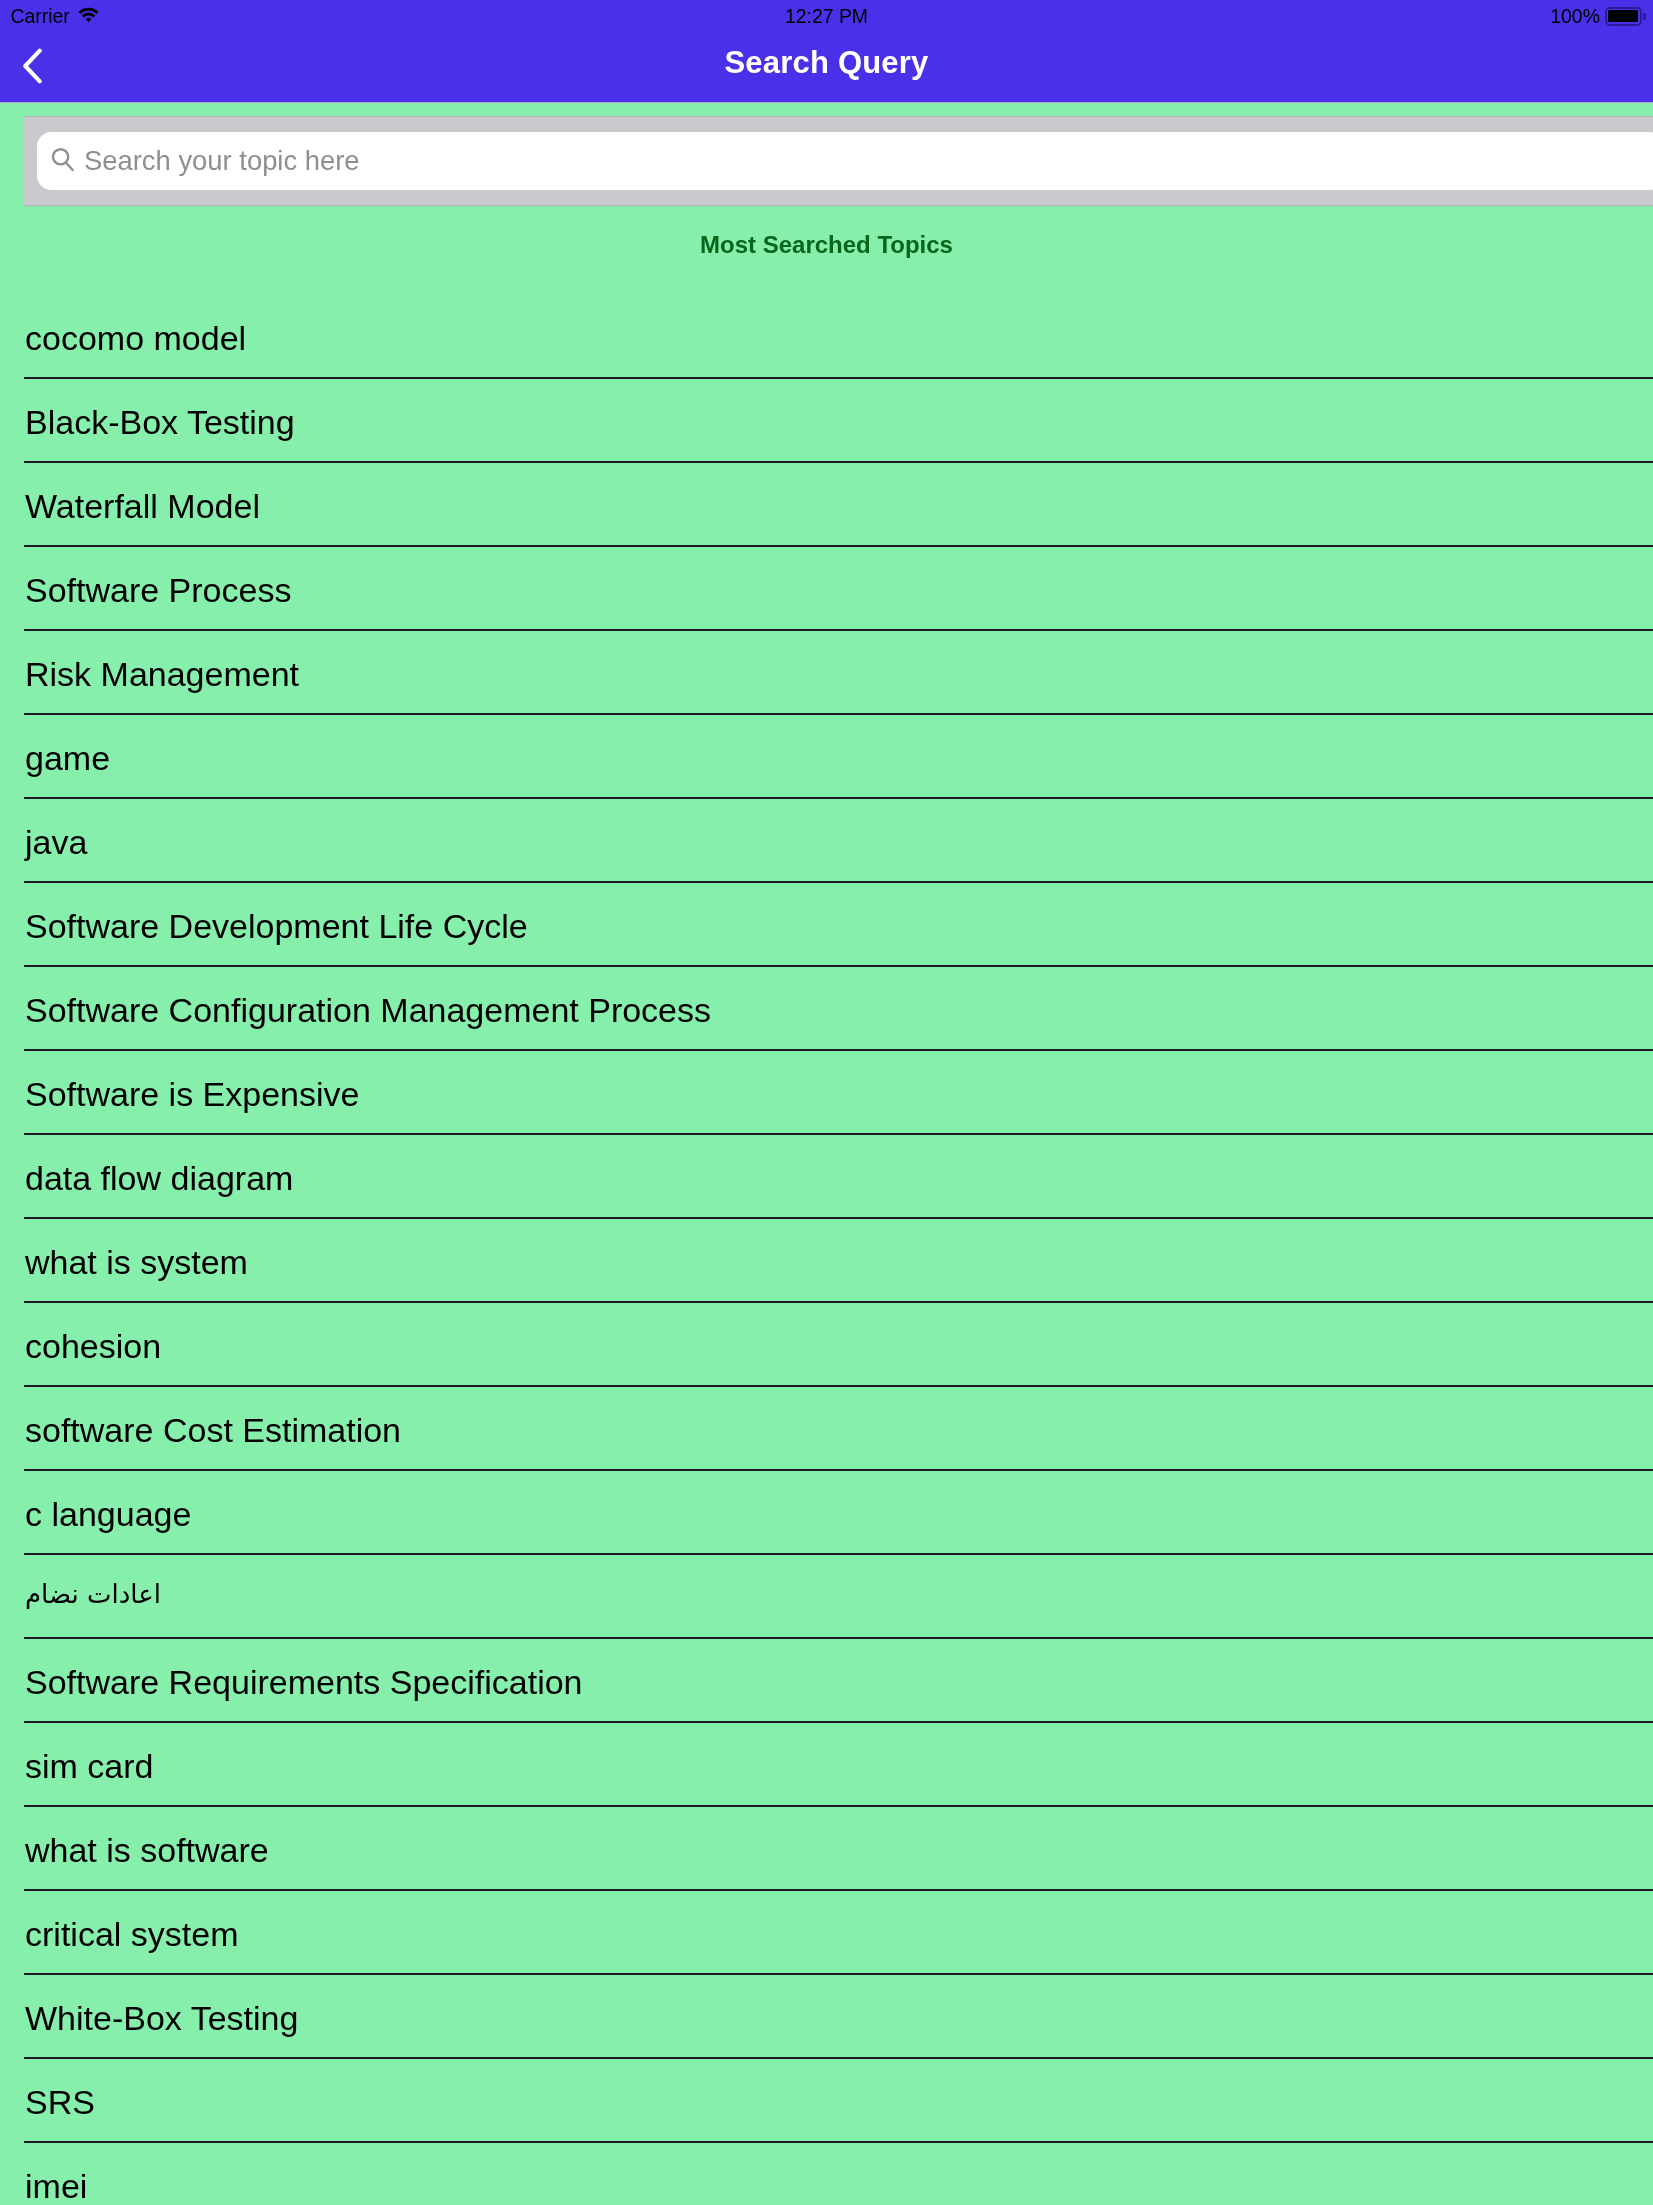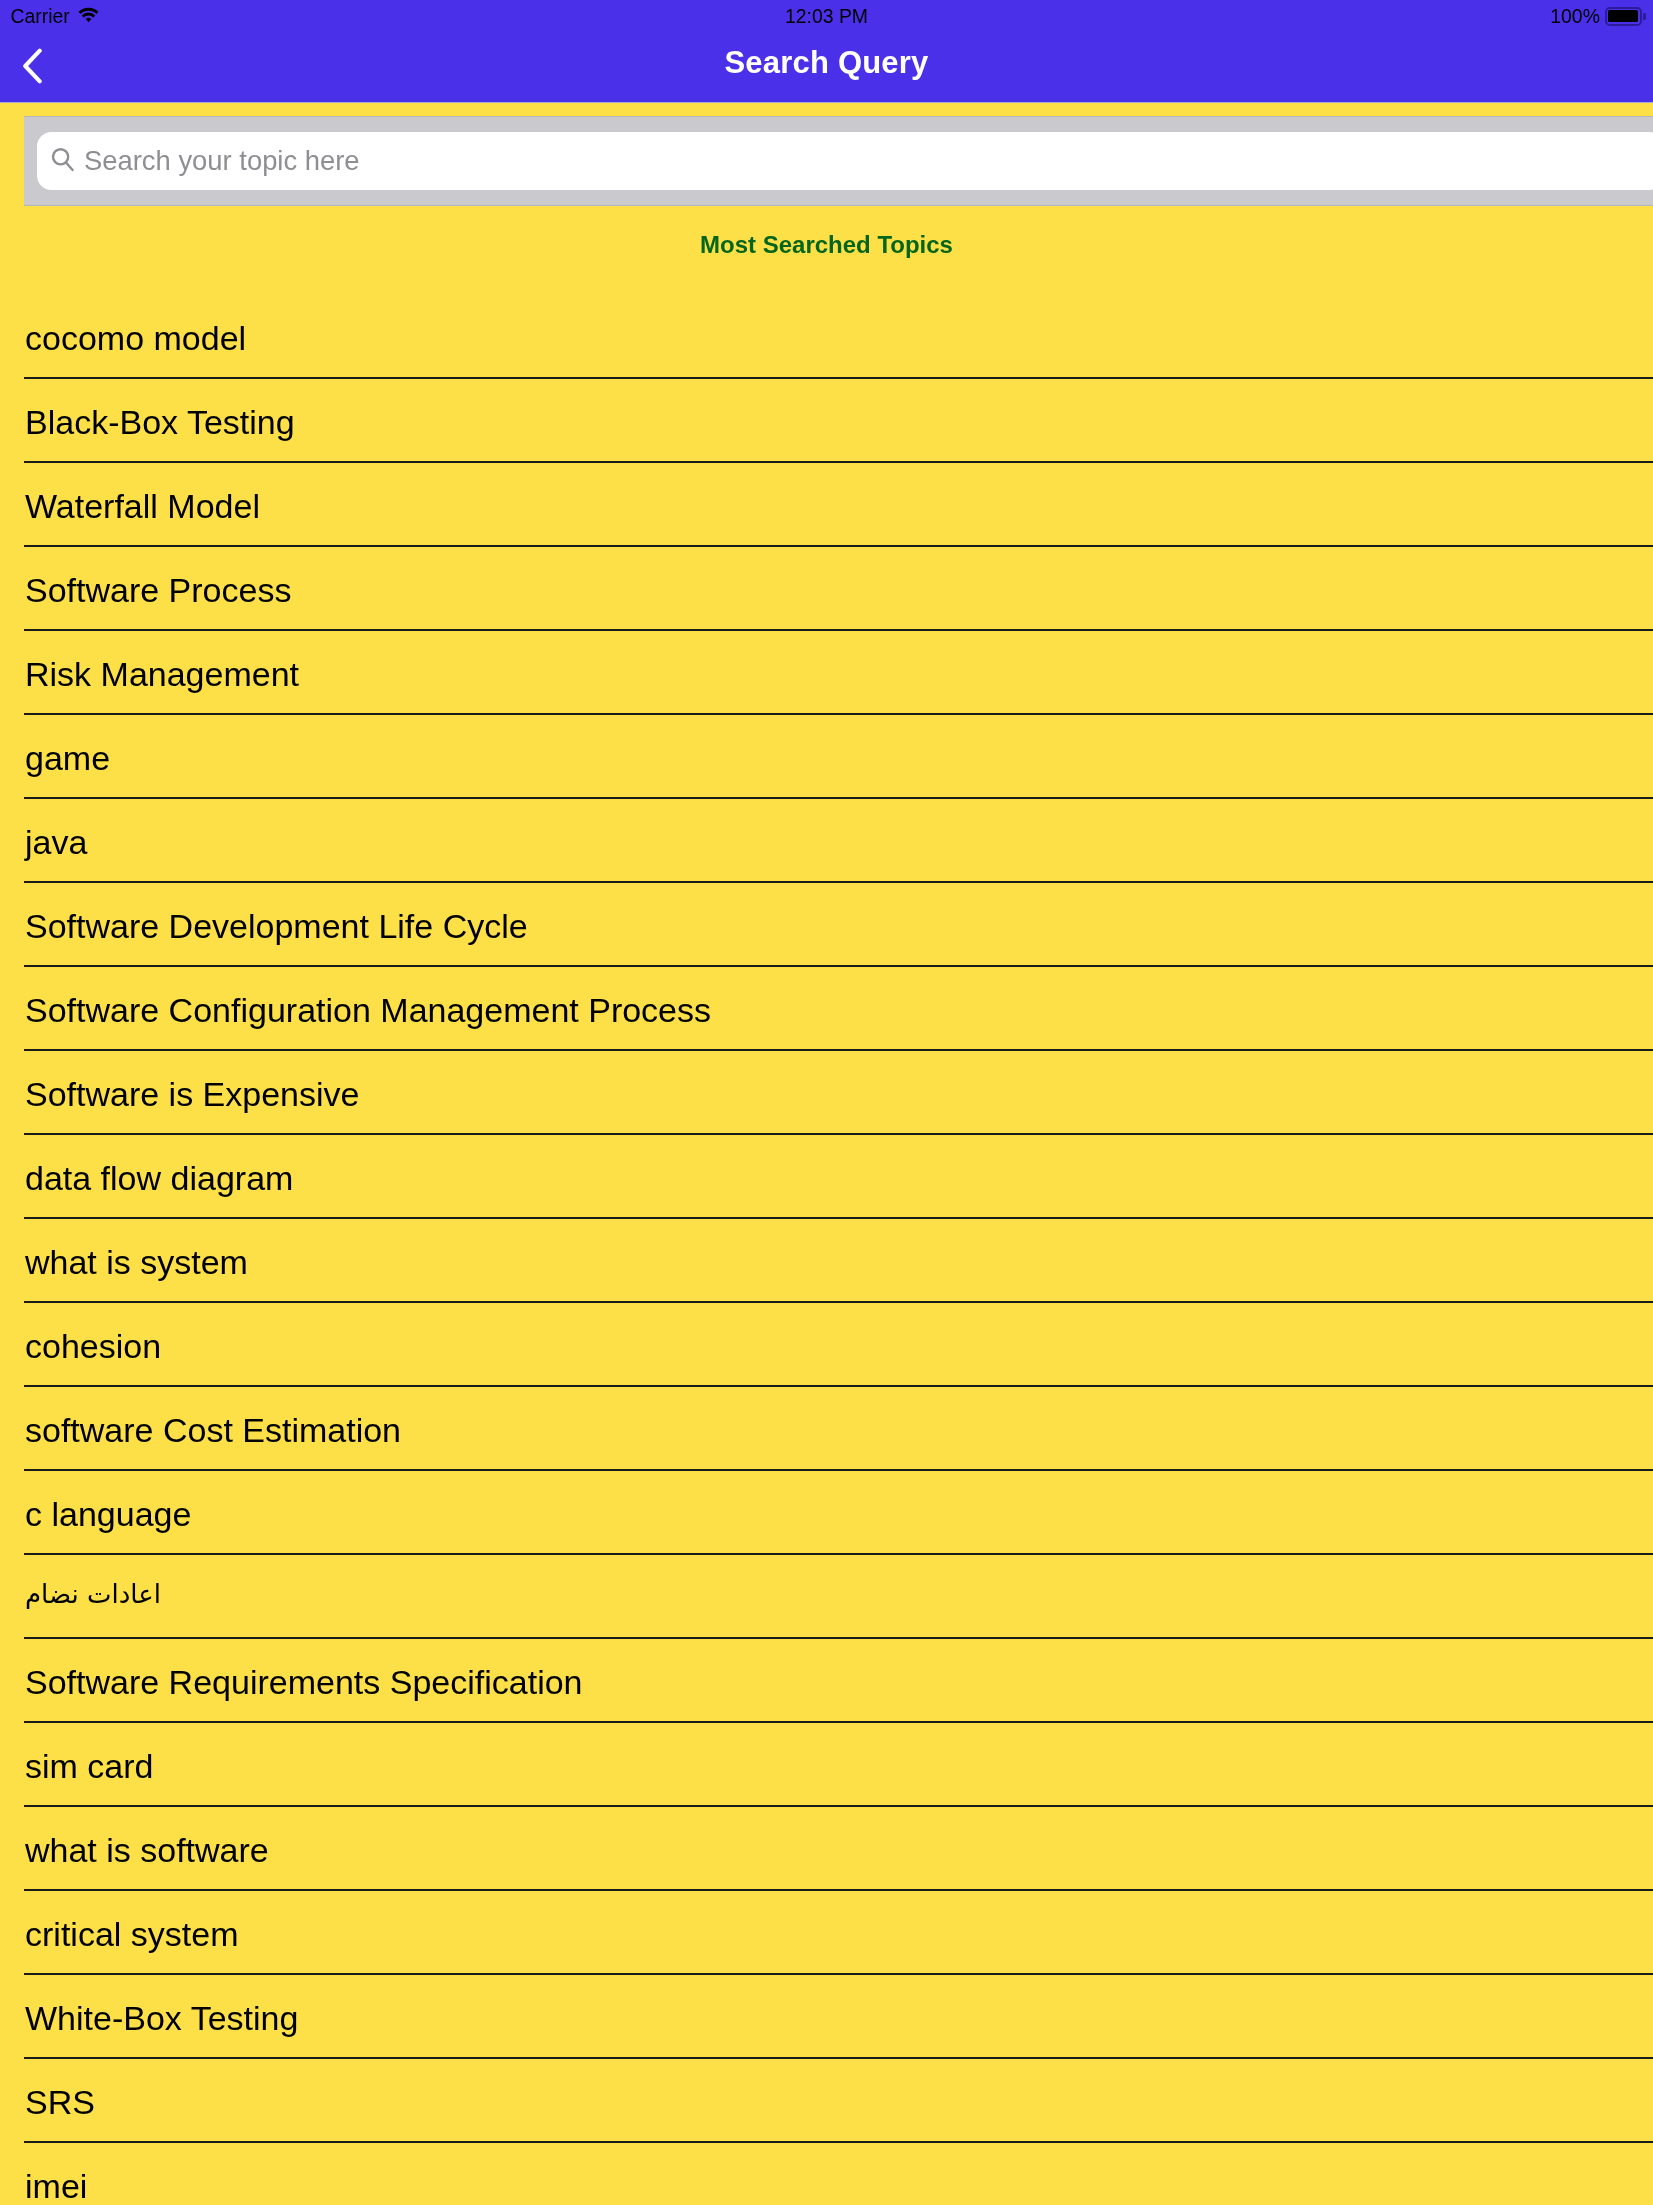--- a/index.html
+++ b/index.html
@@ -1,21 +1,21 @@
 <!DOCTYPE html>
 <html style="font-size:13px"><head>
 <meta charset="utf-8">
 <style>
   * { box-sizing: border-box; margin: 0; padding: 0; }
   html, body {
     width: 1653px; height: 2205px; overflow: hidden;
     background: #ffffff;
     font-family: "Liberation Sans", "DejaVu Sans", sans-serif;
   }
-  .screen { position: relative; width: 1653px; height: 2205px; overflow: hidden; background: #fde047; }
+  .screen { position: relative; width: 1653px; height: 2205px; overflow: hidden; background: #86efac; }
 
   
   .navbar {
     position: absolute; left: 0; top: 0; width: 1653px; height: 103px;
     background: #4a30e9;
     border-bottom: 1.6px solid #aaa6d6;
   }
   .status-bar { position: absolute; left: 0; top: 0; width: 100%; height: 32px; color: #000; font-size: 19.4px; }
   .status-carrier { position: absolute; left: 10.5px; top: 4.8px; display: flex; align-items: center; gap: 8px; }
   .status-time { position: absolute; left: 0; right: 0; top: 4.8px; text-align: center; }
@@ -88,21 +88,21 @@
       <div class="status-carrier">
         <span>Carrier</span>
         <span>
           <svg width="21" height="16" viewBox="0 0 26 20">
             <path d="M13 19 L9.5 15 A5 5 0 0 1 16.5 15 Z" fill="#000"></path>
             <path d="M4.5 10.5 A12 12 0 0 1 21.5 10.5 L19 13 A8.5 8.5 0 0 0 7 13 Z" fill="#000"></path>
             <path d="M0.5 6 A18 18 0 0 1 25.5 6 L23 8.6 A14.5 14.5 0 0 0 3 8.6 Z" fill="#000"></path>
           </svg>
         </span>
       </div>
-      <div class="status-time">12:03 PM</div>
+      <div class="status-time">12:27 PM</div>
       <div class="status-battery">
         <span>100%</span>
         <span class="battery-shell">
           <span class="battery-fill" style="display:block"></span>
           <span class="battery-tip"></span>
         </span>
       </div>
     </div>
 
     <div class="back-button">

